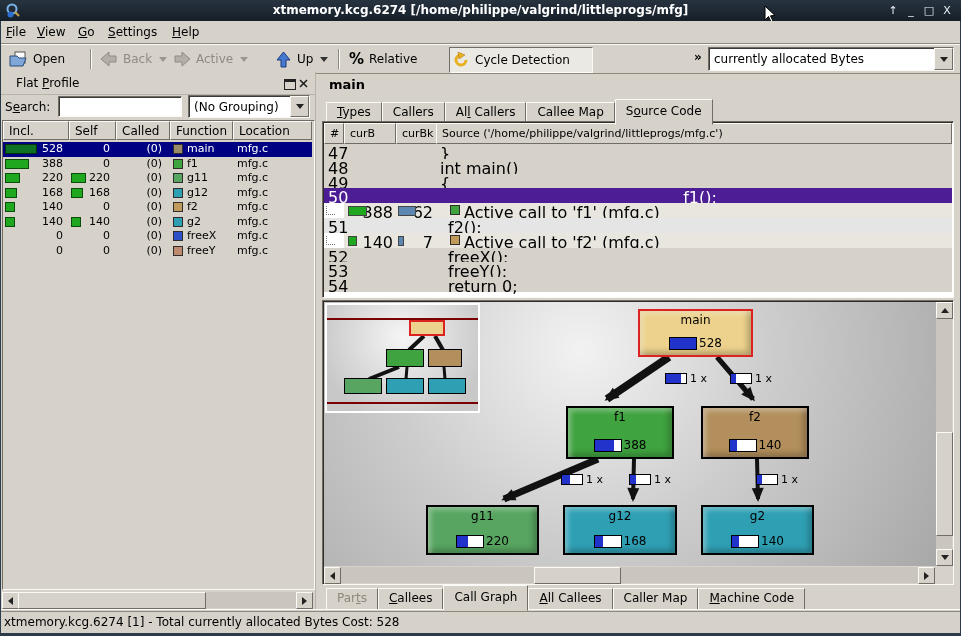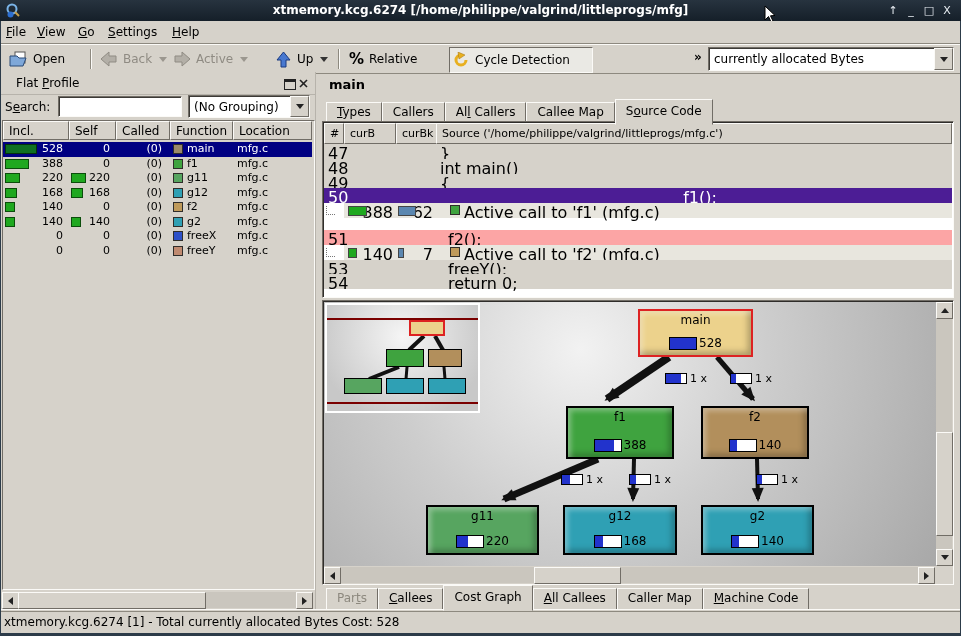--- a/index.html
+++ b/index.html
@@ -75,21 +75,21 @@
        border:1px solid;border-color:#fbfaf7 #716d66 transparent #fbfaf7;border-bottom:none;font-size:12px;}
   .tab.active{height:24px;line-height:22px;z-index:5;border-bottom:1px solid #d6d2ca;margin-bottom:-2px;}
   .tab.disabled{color:#8d897f;}
 
   .src-frame{position:absolute;left:322px;top:121px;width:630px;height:175px;background:#fff;
              border:1px solid;border-color:#716d66 #fbfaf7 #fbfaf7 #716d66;box-shadow:inset 1px 1px 0 #2f2d2a;}
   .shc{position:absolute;top:1px;height:21px;line-height:20px;padding-left:5px;box-sizing:border-box;
        border:1px solid;border-color:#fbfaf7 #716d66 #716d66 #fbfaf7;background:#d6d2ca;font-size:11px;}
   .srows{position:absolute;left:1px;top:22px;right:1px;}
   .srow{position:relative;height:14.8px;font-size:16px;background:#d6d2ca;white-space:nowrap;}
-  .srow.white{background:#fca5a5;margin-top:12px;}
+  .srow.white{background:#e5e5e5;}
   .srow.call{background:#e8e6de;}
   .srow.sel{background:#4c1d95;color:#fff;text-align:center;}
   .srow>div{position:absolute;top:0;height:14.8px;box-sizing:border-box;overflow:visible;}
   .sNum{left:0;width:20px;padding-left:4px;}
   .srow.call .sNum{background:#fff;}
   .sCurB{left:20px;width:52px;text-align:right;padding-right:3px;}
   .sCurBk{left:72px;width:40px;text-align:right;padding-right:3px;}
   .sSrc{left:112px;right:0;}
   .cbar{position:absolute;top:3px;height:8px;border:1px solid #444;}
   .dots{position:absolute;left:2px;top:3px;width:8px;height:8px;
@@ -346,20 +346,24 @@
       </div>
       <div class="srow call">
         <div class="sNum">
             <span class="dots"></span>
           </div>
         <div class="sCurB"><i class="cbar" style="left:4px;width:7px;background:#1fa81f"></i><span>140</span></div>
         <div class="sCurBk"><i class="cbar" style="left:2px;width:4px;background:#5b87b0"></i><span>7</span></div>
         <div class="sSrc" style="padding-left:30px"><span class="fnicon" style="background:#bf9a5a;margin-left:-16px"></span><span>Active call to 'f2' (mfg.c)</span></div>
       </div>
       <div class="srow">
+        <div class="sNum">52</div>
+        <div class="sSrc" style="padding-left:12px">freeX();</div>
+      </div>
+      <div class="srow">
         <div class="sNum">53</div>
         <div class="sSrc" style="padding-left:12px">freeY();</div>
       </div>
       <div class="srow">
         <div class="sNum">54</div>
         <div class="sSrc" style="padding-left:12px">return 0;</div>
       </div>
     </div>
   </div>
 
@@ -502,21 +506,21 @@
       <span class="sbtn" style="right:0;top:0">
           <span class="tri-r"></span>
         </span>
     </div>
     <div class="abs" style="right:1px;bottom:1px;width:16px;height:16px;background:#d6d2ca"></div>
   </div>
 
   <div class="tabrow" style="left:326px;top:584px;height:25px">
     <span class="tab disabled">Par<u>t</u>s</span>
     <span class="tab"><u>C</u>allees</span>
-    <span class="tab active">Cost Graph</span>
+    <span class="tab active">Call Graph</span>
     <span class="tab"><u>A</u>ll Callees</span>
     <span class="tab">Caller Map</span>
     <span class="tab"><u>M</u>achine Code</span>
   </div>
 
   <div class="statusbar">
     <div class="inner">xtmemory.kcg.6274 [1] - Total currently allocated Bytes Cost: 528</div>
   </div>
   <div class="bottom-strip"></div>
   <div class="edge-line" style="left:0"></div>

